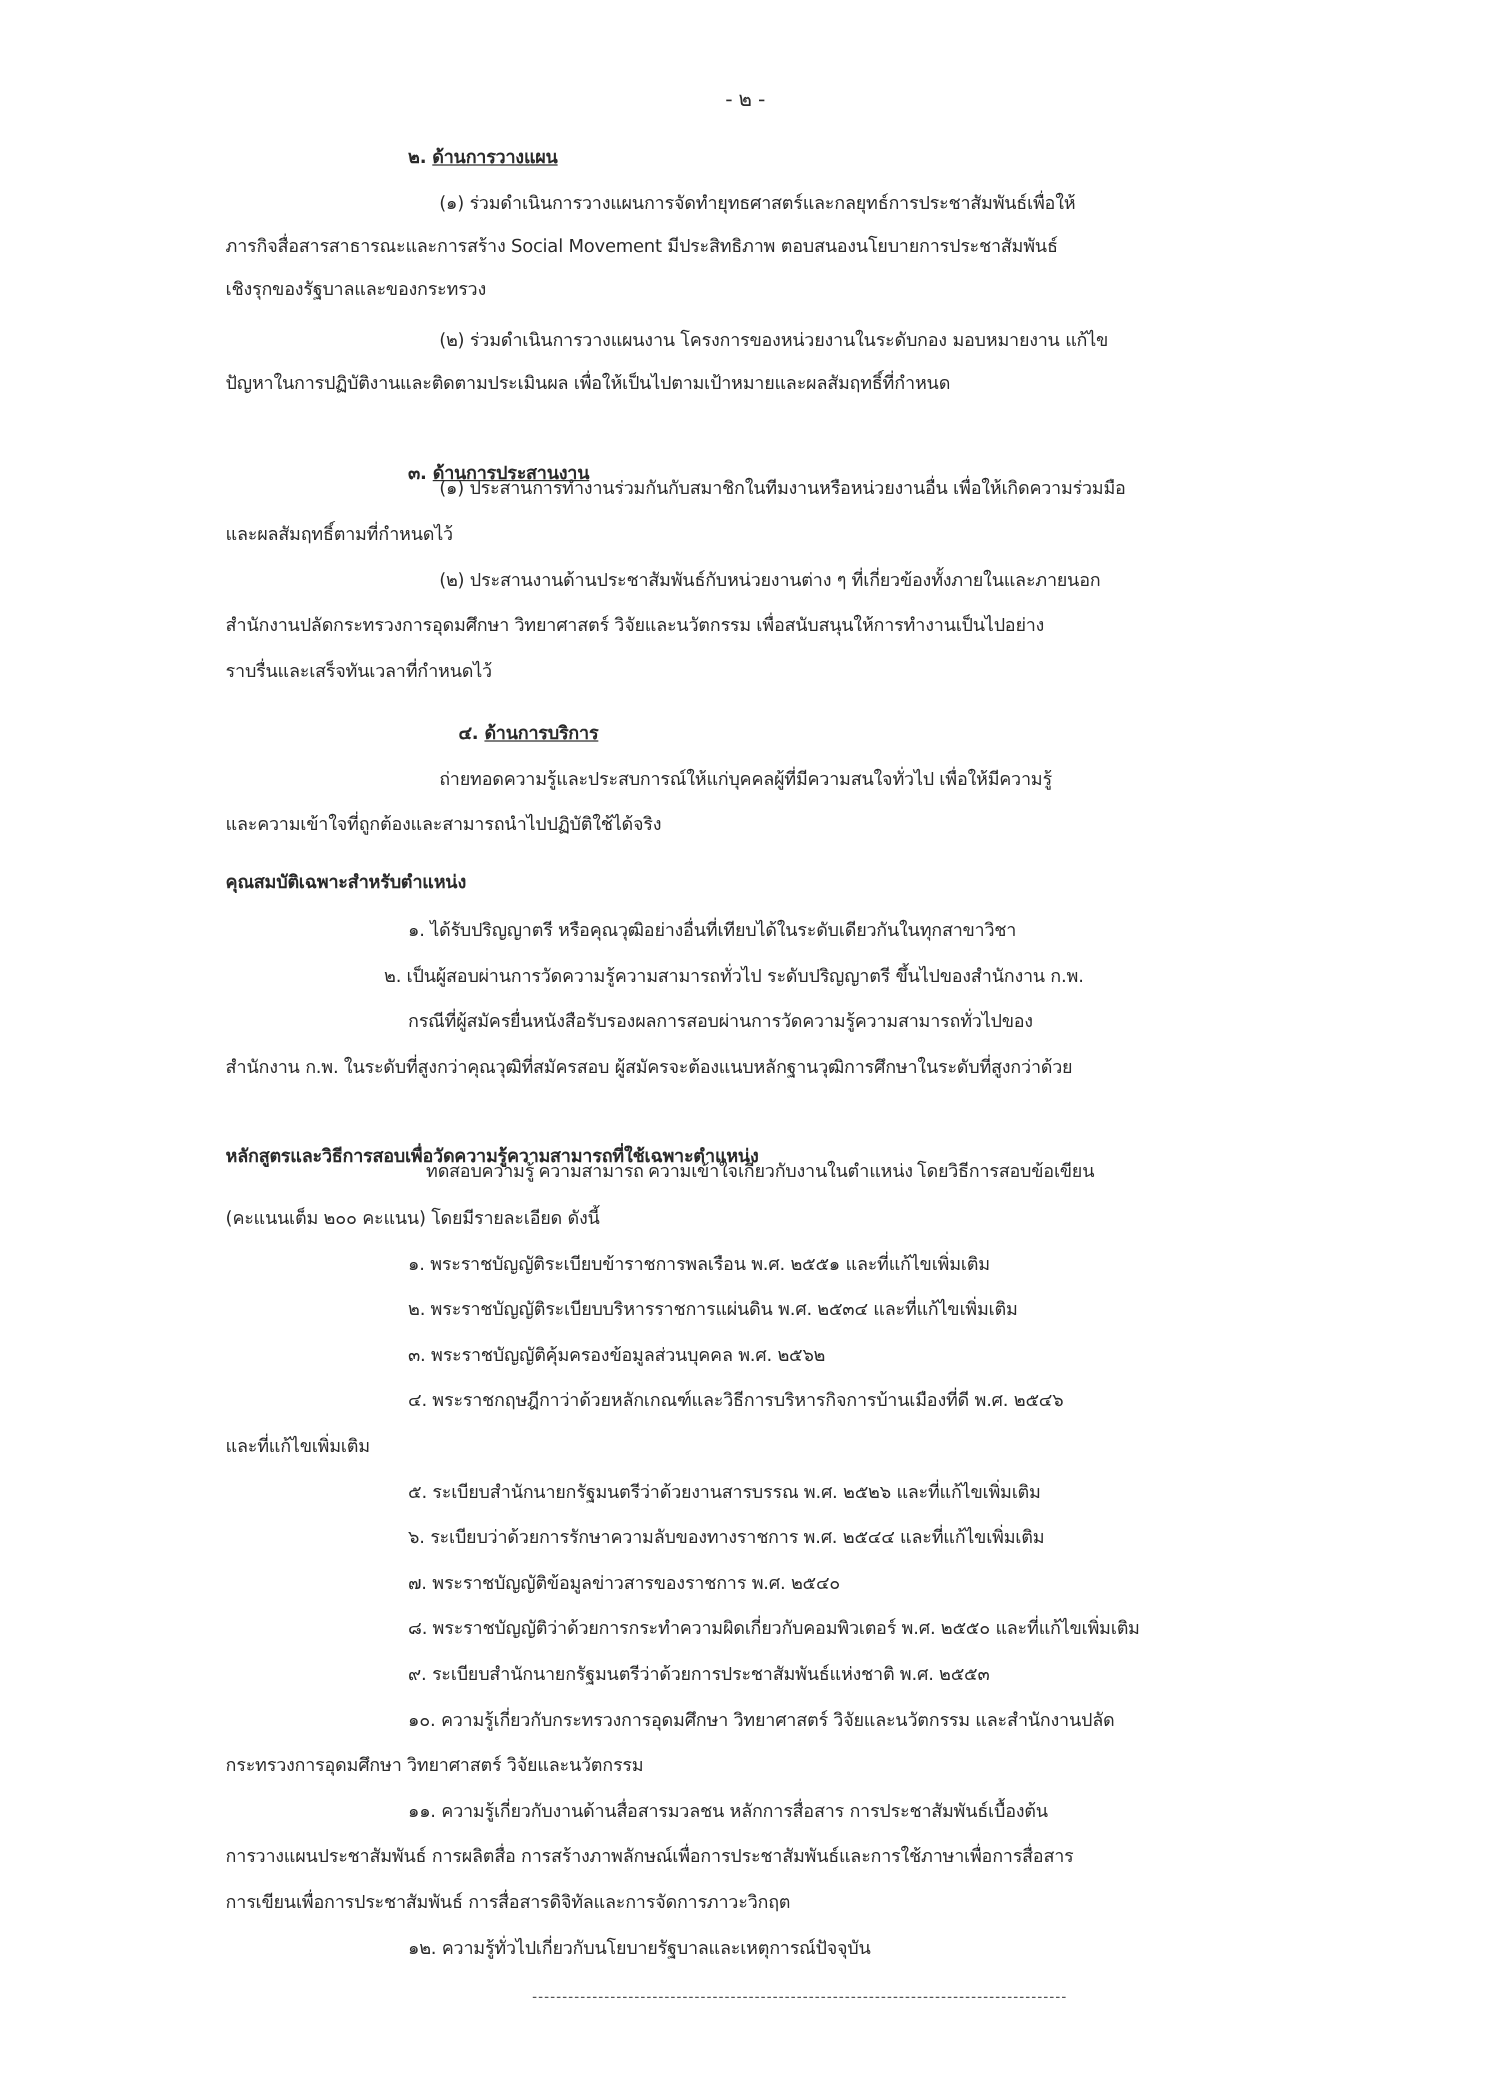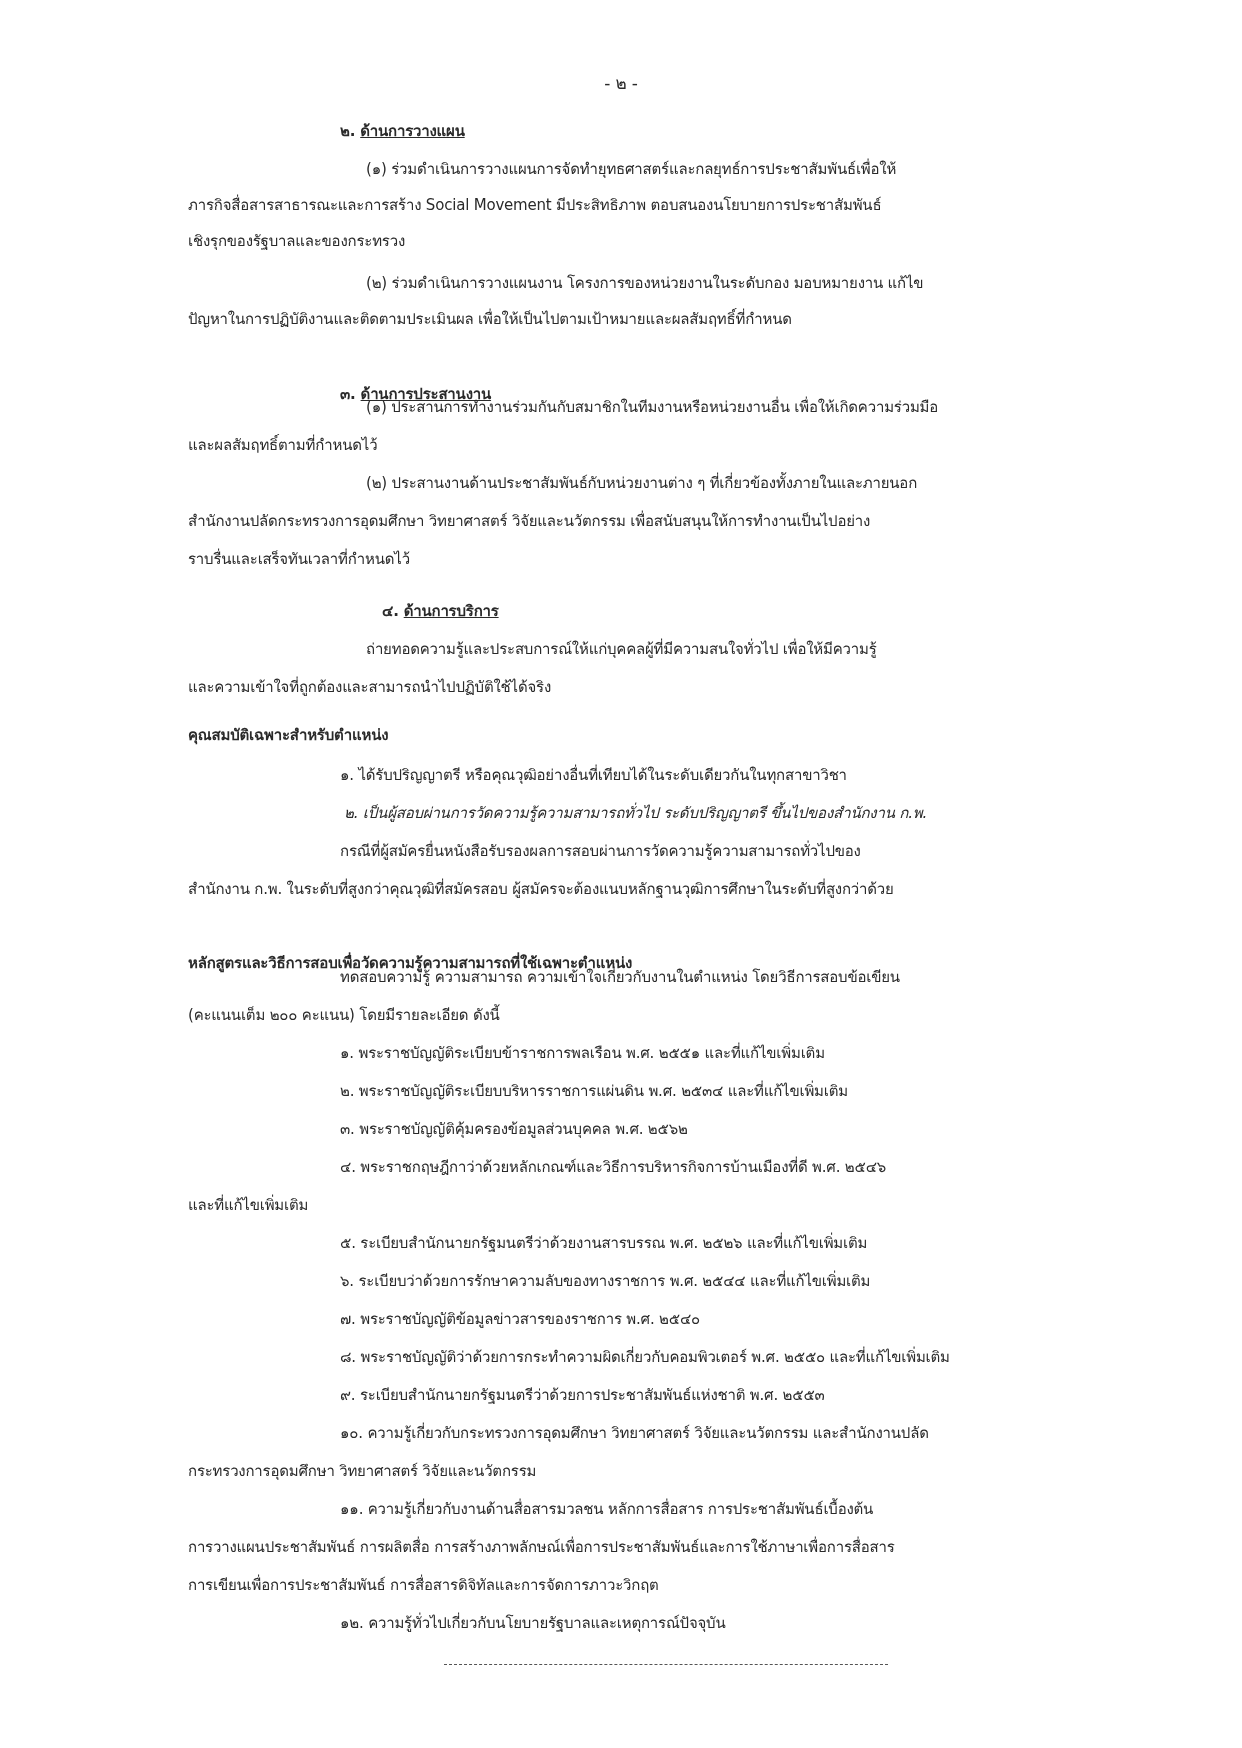--- a/index.html
+++ b/index.html
@@ -41,26 +41,26 @@
 
   <div class="line h-sub" style="left:340px; top:598px;margin-left:42px;">
     <span>๔.</span>
     <span class="u">ด้านการบริการ</span>
   </div>
   <div class="line" style="left:366px; top:636px;">ถ่ายทอดความรู้และประสบการณ์ให้แก่บุคคลผู้ที่มีความสนใจทั่วไป เพื่อให้มีความรู้</div>
   <div class="line" style="left:188px; top:674px;">และความเข้าใจที่ถูกต้องและสามารถนำไปปฏิบัติใช้ได้จริง</div>
 
   <div class="line h-main" style="left:188px; top:722px;">คุณสมบัติเฉพาะสำหรับตำแหน่ง</div>
   <div class="line" style="left:340px; top:762px;">๑. ได้รับปริญญาตรี หรือคุณวุฒิอย่างอื่นที่เทียบได้ในระดับเดียวกันในทุกสาขาวิชา</div>
-  <div class="line" style="left:344px; top:800px;font-style:italic;">๒. เป็นผู้สอบผ่านการวัดความรู้ความสามารถทั่วไป ระดับปริญญาตรี ขึ้นไปของสำนักงาน ก.พ.</div>
+  <div class="line" style="left:320px; top:800px;">๒. เป็นผู้สอบผ่านการวัดความรู้ความสามารถทั่วไป ระดับปริญญาตรี ขึ้นไปของสำนักงาน ก.พ.</div>
   <div class="line" style="left:340px; top:838px;">กรณีที่ผู้สมัครยื่นหนังสือรับรองผลการสอบผ่านการวัดความรู้ความสามารถทั่วไปของ</div>
   <div class="line" style="left:188px; top:876px;">สำนักงาน ก.พ. ในระดับที่สูงกว่าคุณวุฒิที่สมัครสอบ ผู้สมัครจะต้องแนบหลักฐานวุฒิการศึกษาในระดับที่สูงกว่าด้วย</div>
 
   <div class="line h-main" style="left:188px; top:924px;margin-top:26px;">หลักสูตรและวิธีการสอบเพื่อวัดความรู้ความสามารถที่ใช้เฉพาะตำแหน่ง</div>
-  <div class="line" style="left:340px; top:964px;">ทดสอบความรู้ ความสามารถ ความเข้าใจเกี่ยวกับงานในตำแหน่ง โดยวิธีการสอบข้อเขียน</div>
+  <div class="line" style="left:355px; top:964px;font-family:Liberation Serif, serif;">ทดสอบความรู้ ความสามารถ ความเข้าใจเกี่ยวกับงานในตำแหน่ง โดยวิธีการสอบข้อเขียน</div>
   <div class="line" style="left:188px; top:1002px;">(คะแนนเต็ม ๒๐๐ คะแนน) โดยมีรายละเอียด ดังนี้</div>
 
   <div class="line" style="left:340px; top:1040px;">๑. พระราชบัญญัติระเบียบข้าราชการพลเรือน พ.ศ. ๒๕๕๑ และที่แก้ไขเพิ่มเติม</div>
   <div class="line" style="left:340px; top:1078px;">๒. พระราชบัญญัติระเบียบบริหารราชการแผ่นดิน พ.ศ. ๒๕๓๔ และที่แก้ไขเพิ่มเติม</div>
   <div class="line" style="left:340px; top:1116px;">๓. พระราชบัญญัติคุ้มครองข้อมูลส่วนบุคคล พ.ศ. ๒๕๖๒</div>
   <div class="line" style="left:340px; top:1154px;">๔. พระราชกฤษฎีกาว่าด้วยหลักเกณฑ์และวิธีการบริหารกิจการบ้านเมืองที่ดี พ.ศ. ๒๕๔๖</div>
   <div class="line" style="left:188px; top:1192px;">และที่แก้ไขเพิ่มเติม</div>
   <div class="line" style="left:340px; top:1230px;">๕. ระเบียบสำนักนายกรัฐมนตรีว่าด้วยงานสารบรรณ พ.ศ. ๒๕๒๖ และที่แก้ไขเพิ่มเติม</div>
   <div class="line" style="left:340px; top:1268px;">๖. ระเบียบว่าด้วยการรักษาความลับของทางราชการ พ.ศ. ๒๕๔๔ และที่แก้ไขเพิ่มเติม</div>
   <div class="line" style="left:340px; top:1306px;">๗. พระราชบัญญัติข้อมูลข่าวสารของราชการ พ.ศ. ๒๕๔๐</div>

